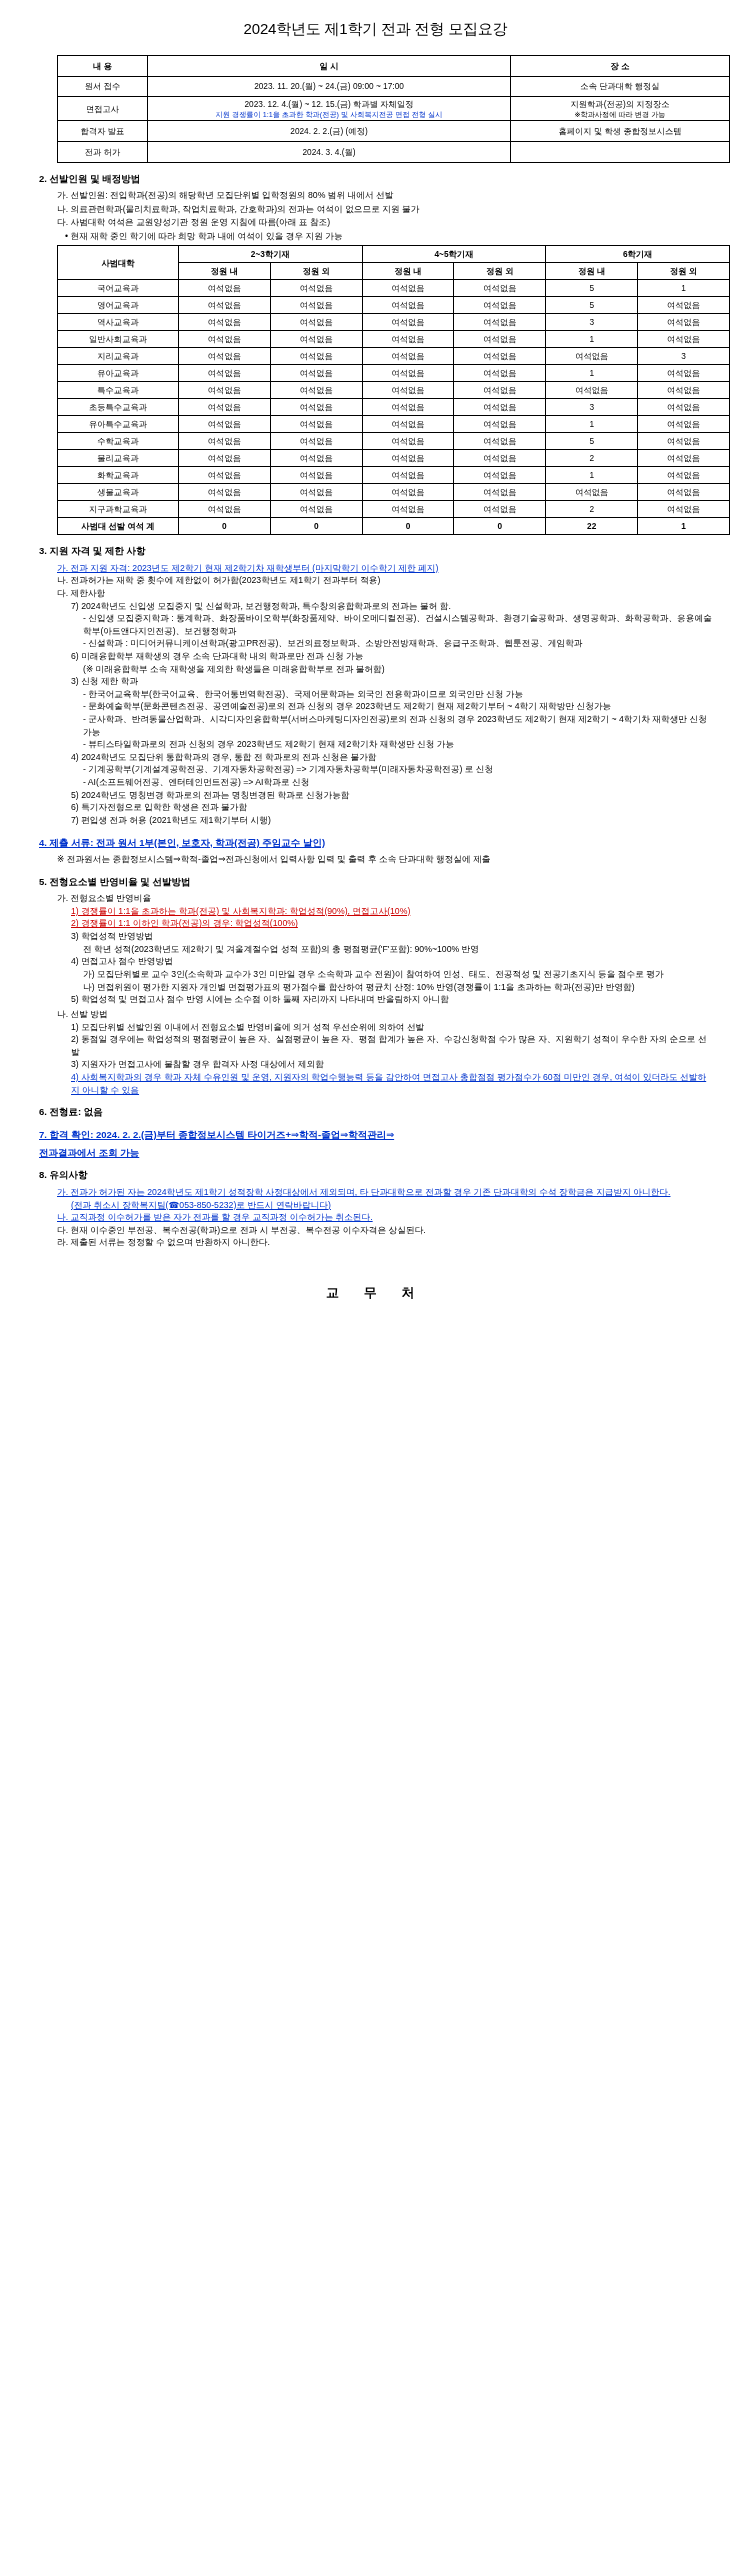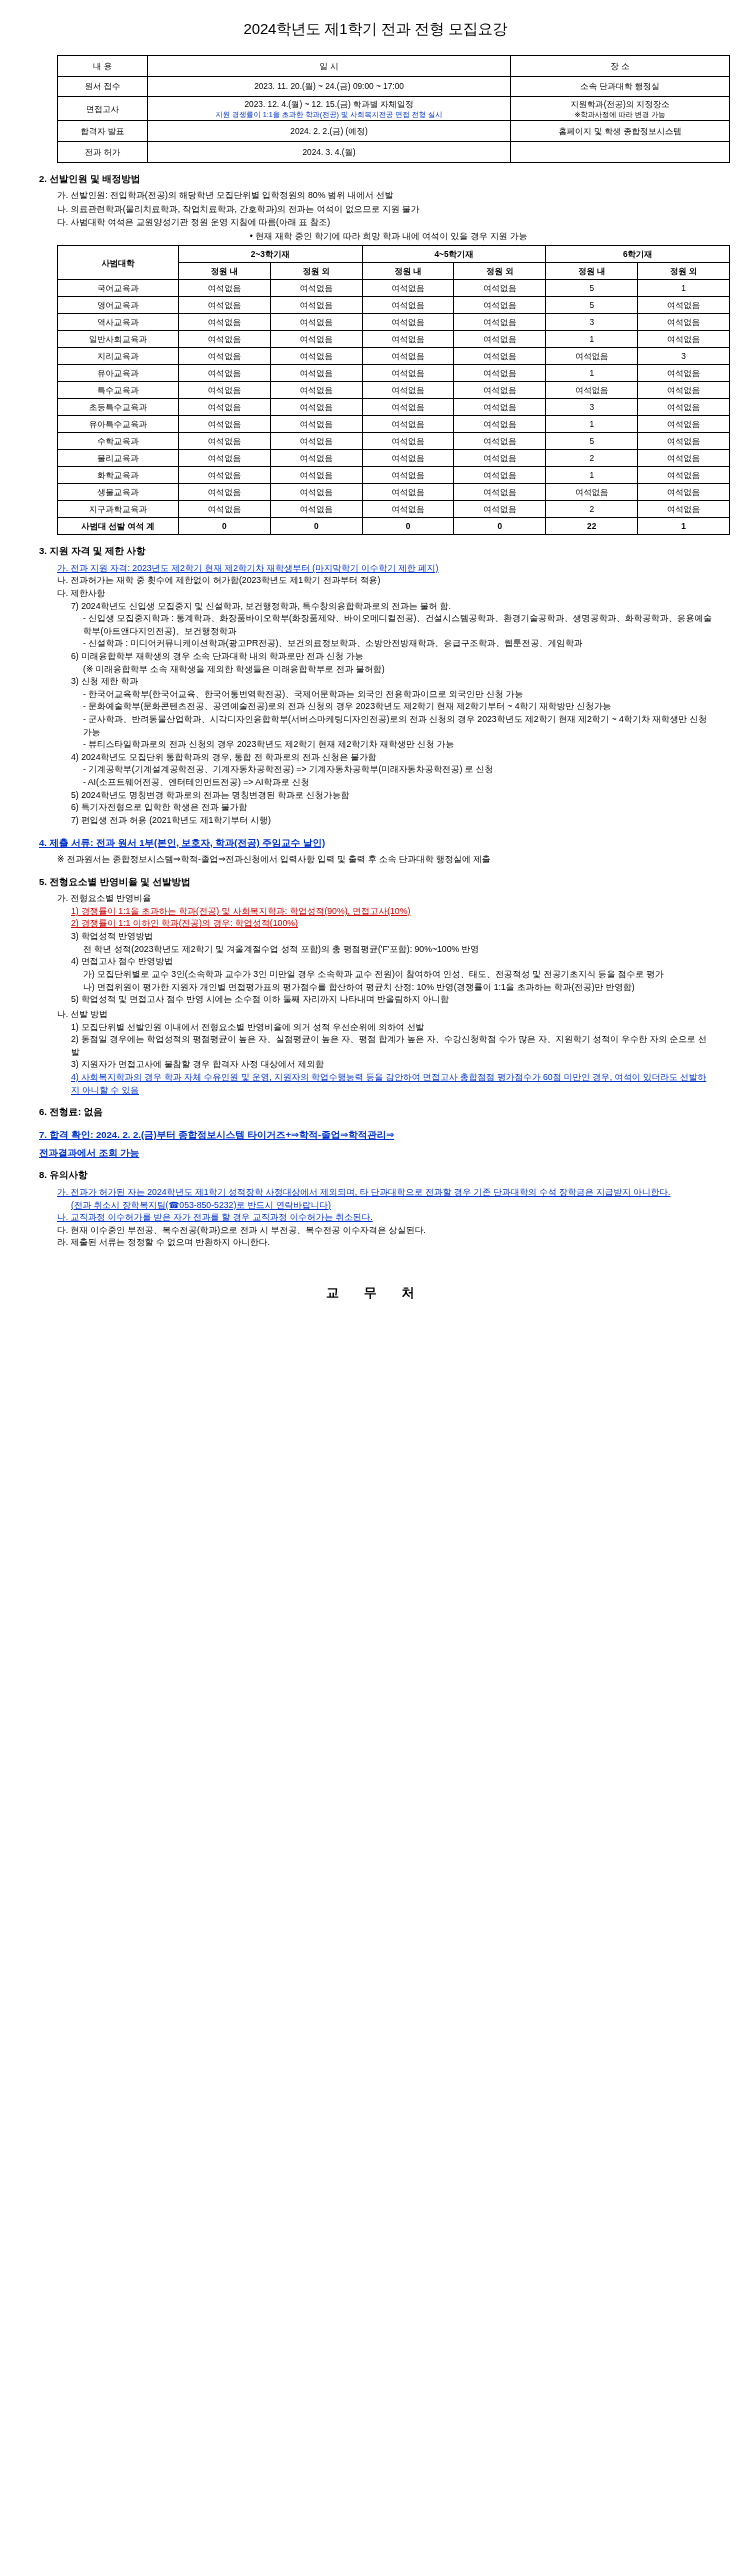--- a/index.html
+++ b/index.html
@@ -29,32 +29,32 @@
     border:0.8px solid #000;
     padding:1.5px 3px;
     font-size:8.3px;
     vertical-align:middle;
   }
   .c{text-align:center;}
   .b{font-weight:bold;}
   
   .sched{width:666px;margin:1.5px 0 0 18px;}
   .sched td{height:16.7px;}
-  .sched .hdr{background:#ffffff;font-weight:normal;text-align:center;}
+  .sched .hdr{background:#ffffff;font-weight:bold;text-align:center;}
   .small{font-size:7.2px;line-height:1.25;}
   
   .quota{width:666px;margin:3px 0 0 18px;}
   .quota td,.quota th{height:13px;font-size:8px;}
   .quota th{font-weight:bold;text-align:center;}
   
   .para{margin:0.8px 0 0.8px 18px;}
   .ind1{margin-left:18px;}
   .ind2{margin-left:32px;}
   .ind3{margin-left:44px;}
-  .bullet{margin-left:26px;text-align:center;}
+  .bullet{margin-left:26px;}
   .footer{
     text-align:center;
     font-size:13px;
     font-weight:bold;
     letter-spacing:10.6px;
     margin-top:35px;
   }
   .tight{line-height:1.35;}
 </style>
 </head>

